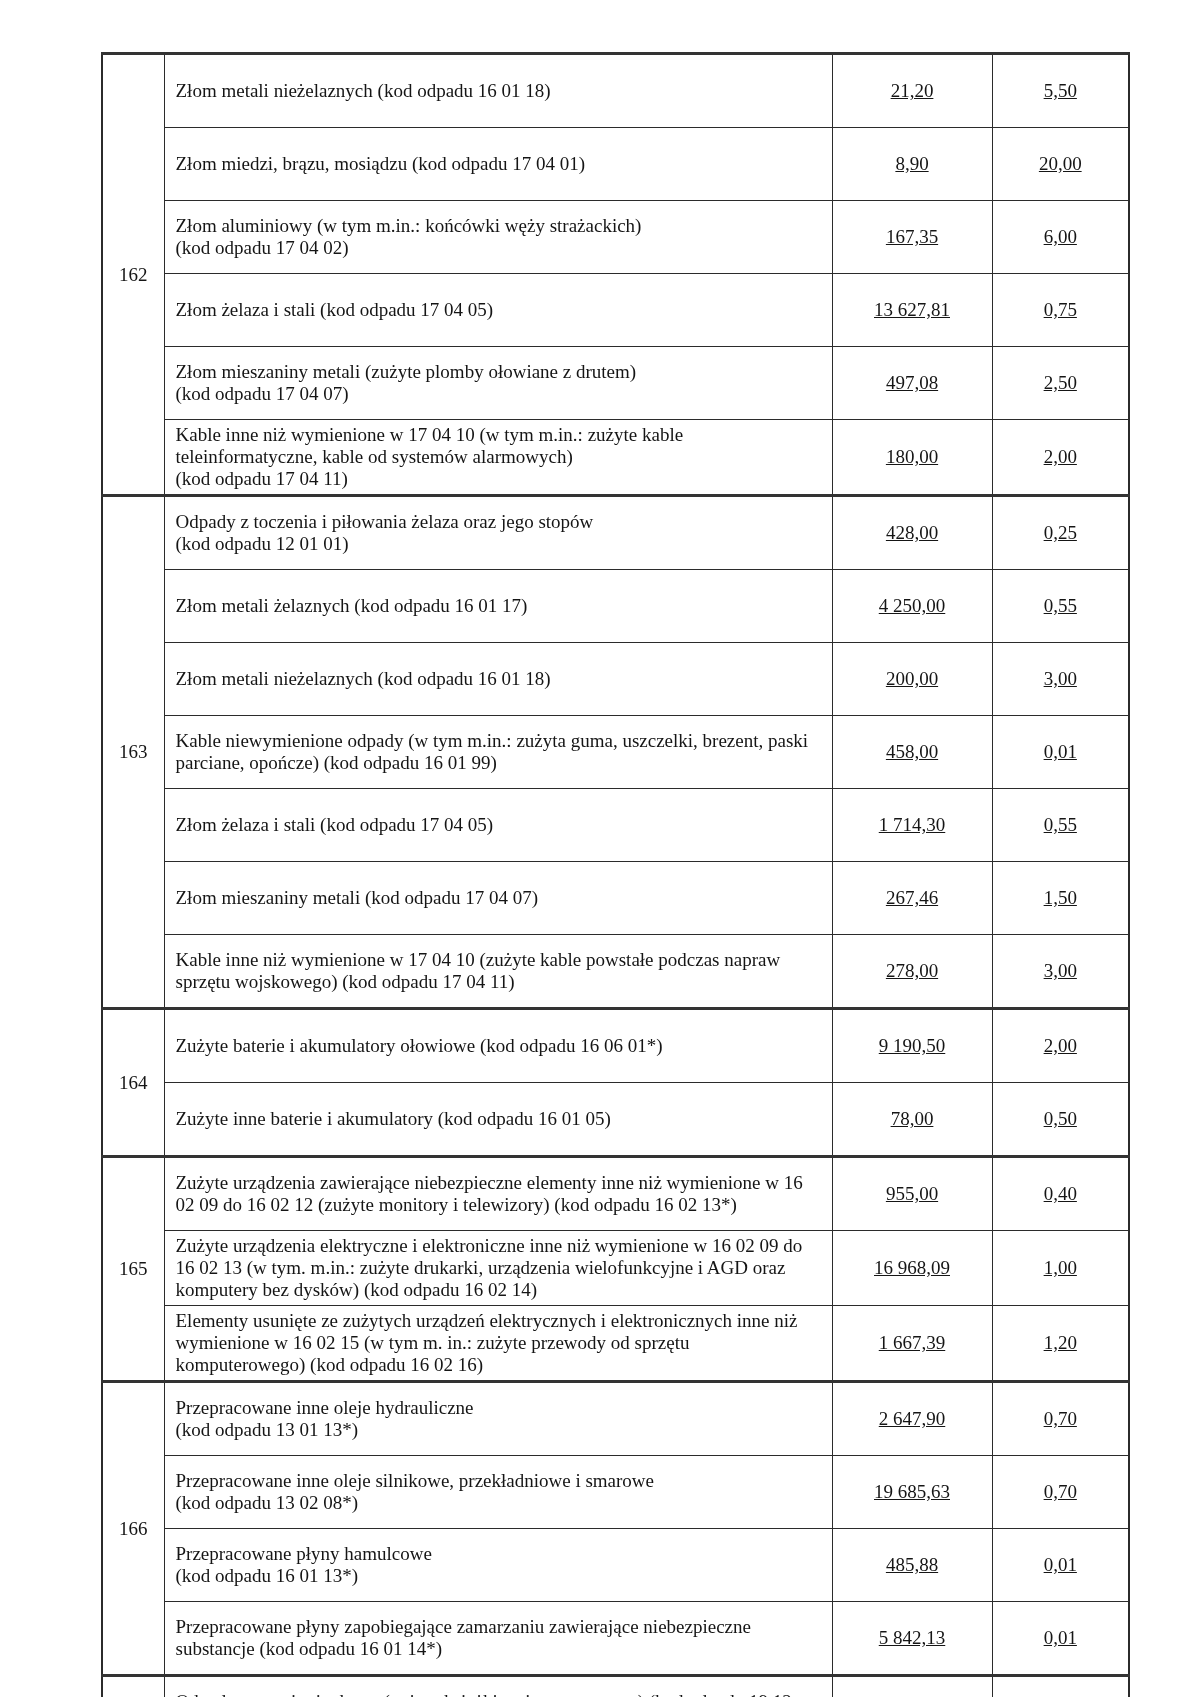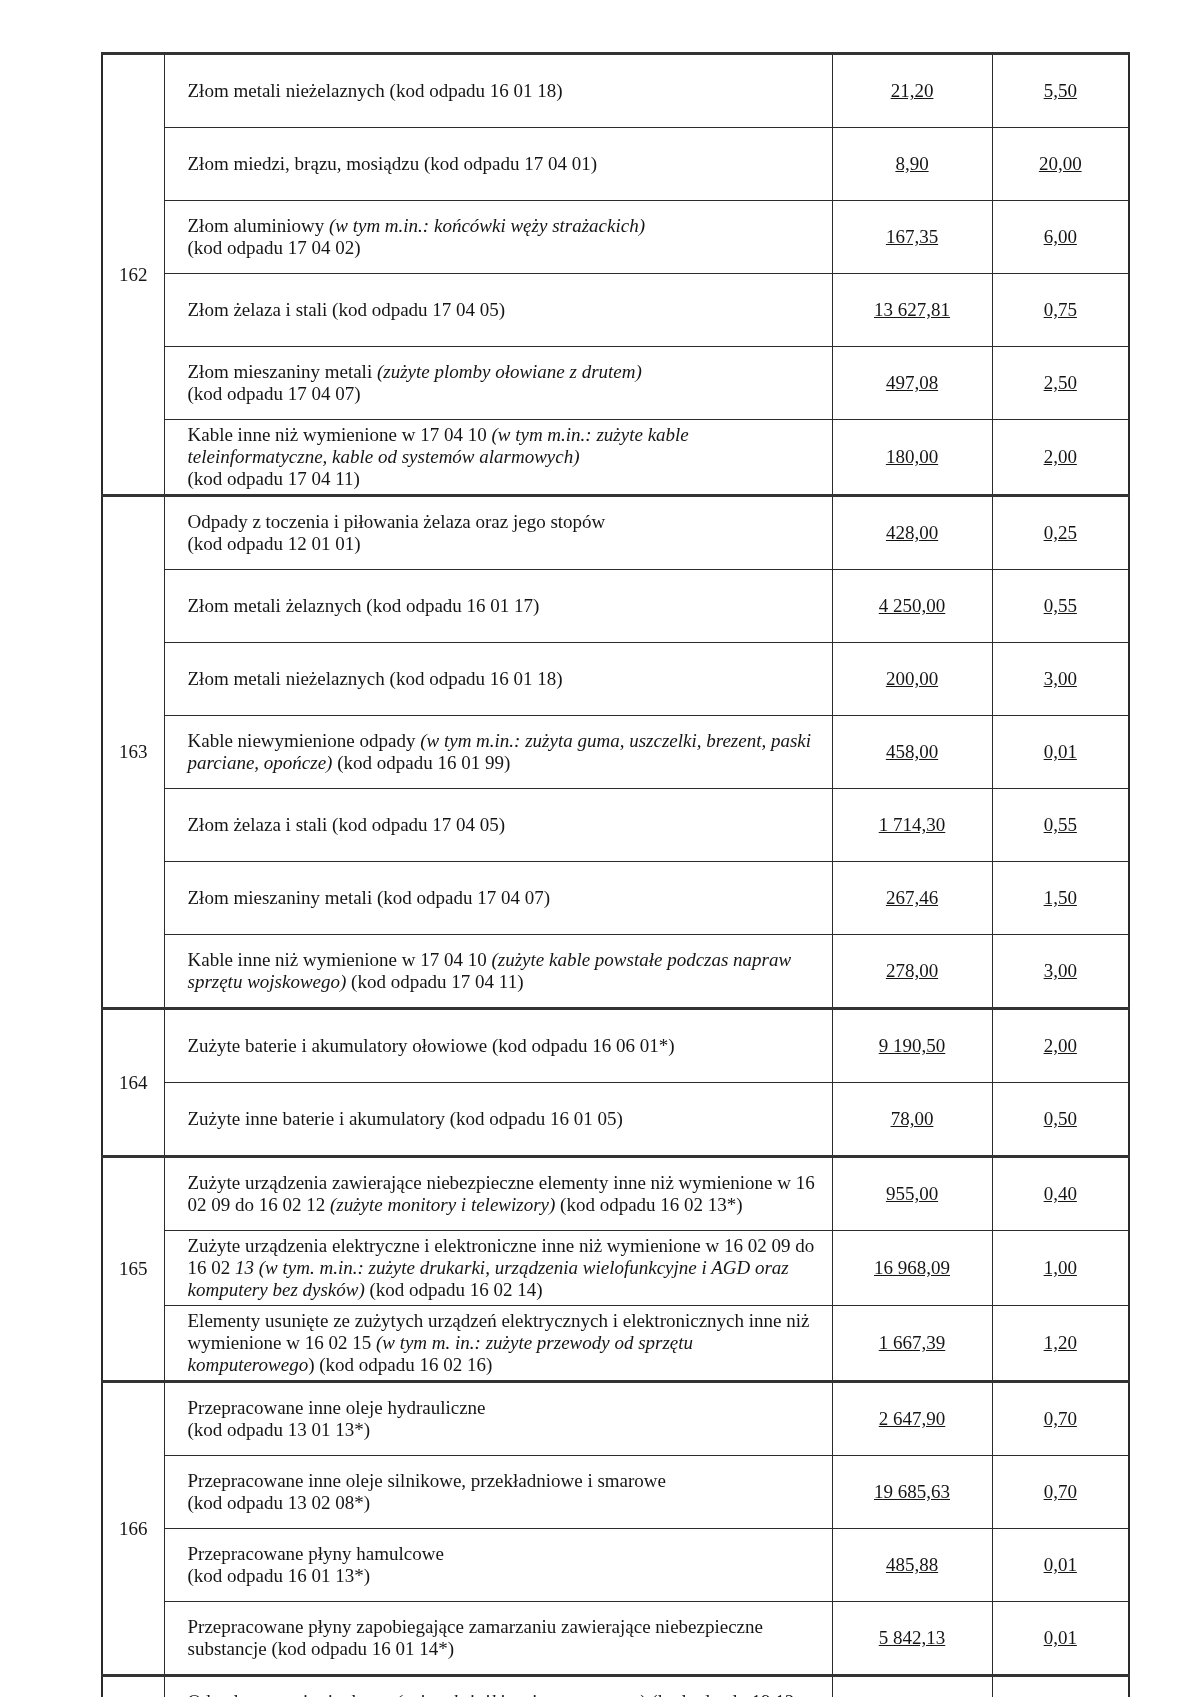--- a/index.html
+++ b/index.html
@@ -22,23 +22,23 @@
     border: 1.5px solid #2b2b2b;
     vertical-align: middle;
     height: 64px;
     font-size: 19px;
     line-height: 22px;
     padding: 4px 8px;
     overflow: hidden;
   }
   tr.sec-first td { border-top: 3px solid #333333; }
   td.num   { text-align: center; }
-  td.desc  { text-align: left; padding-left: 23px; padding-right: 10px; white-space: pre-line; }
+  td.desc  { text-align: left; padding-left: 11px; padding-right: 10px; white-space: pre-line; }
   td.amount, td.price { text-align: center; text-decoration: underline; }
-  .it { font-style: italic; }
+  .it { }
 </style>
 </head>
 <body>
 
 <div class="sheet">
   <table class="waste">
     <colgroup>
       <col style="width:62px">
       <col style="width:668px">
       <col style="width:160px">

